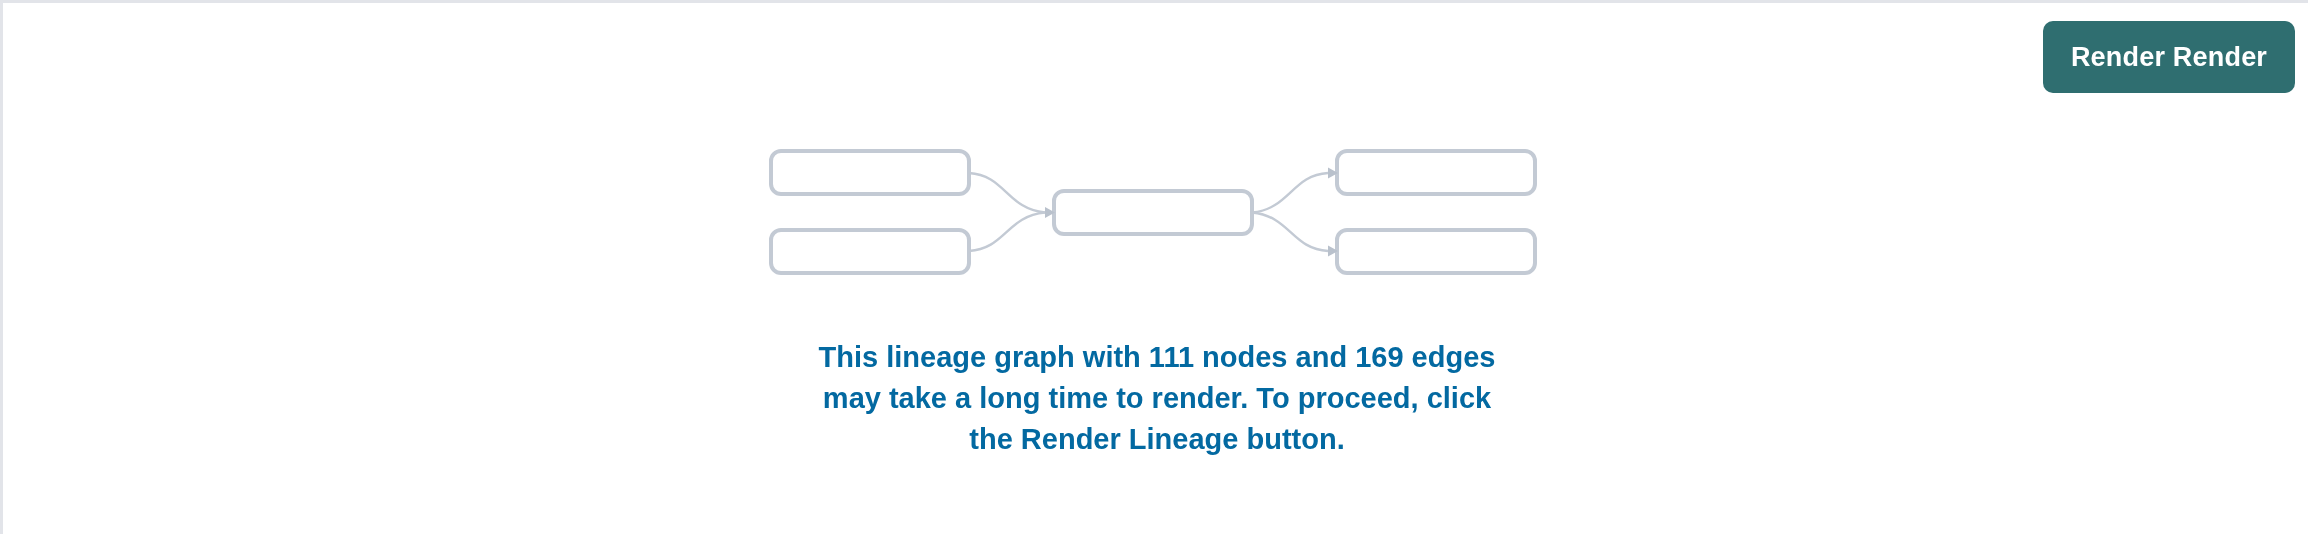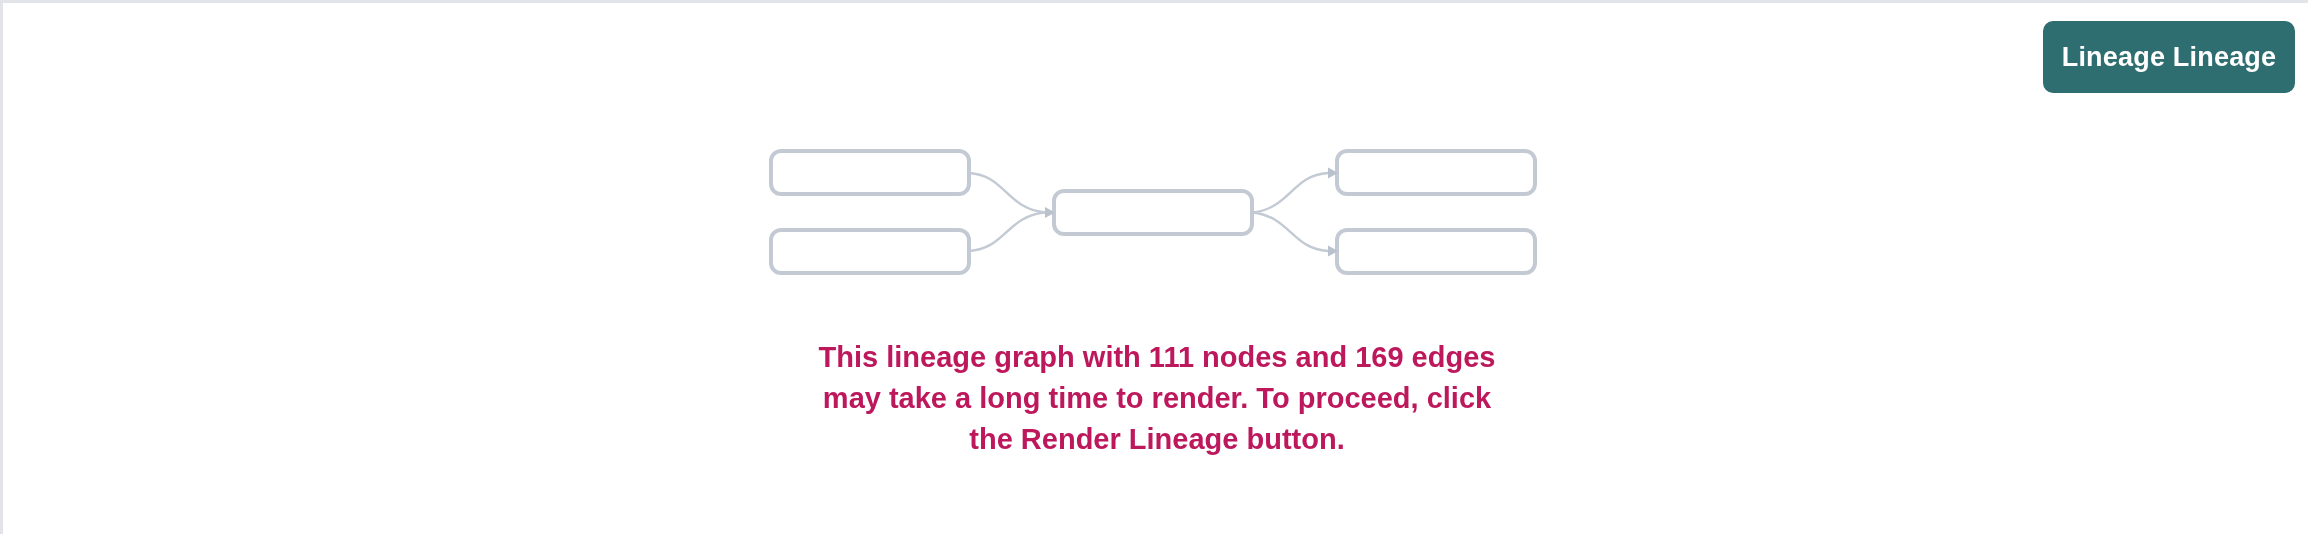--- a/index.html
+++ b/index.html
@@ -81,29 +81,29 @@
   }
 
   .placeholder-message {
     margin-top: 44px;
     width: 700px;
     text-align: center;
     font-family: "Liberation Sans", sans-serif;
     font-size: 29px;
     font-weight: bold;
     line-height: 1.42;
-    color: #be185d;
+    color: #0369a1;
   }
 </style>
 </head>
 <body>
 
 <div id="app">
 
-  <button class="render-btn">Lineage Lineage</button>
+  <button class="render-btn">Render Render</button>
 
   <div class="placeholder-wrap">
 
     <svg class="graph-illustration" viewBox="0 0 800 160">
 
       <rect x="14" y="18" width="198" height="43" rx="10" ry="10"></rect>
 
       <rect x="14" y="97" width="198" height="43" rx="10" ry="10"></rect>
 
       <rect x="297" y="58" width="198" height="43" rx="10" ry="10"></rect>

